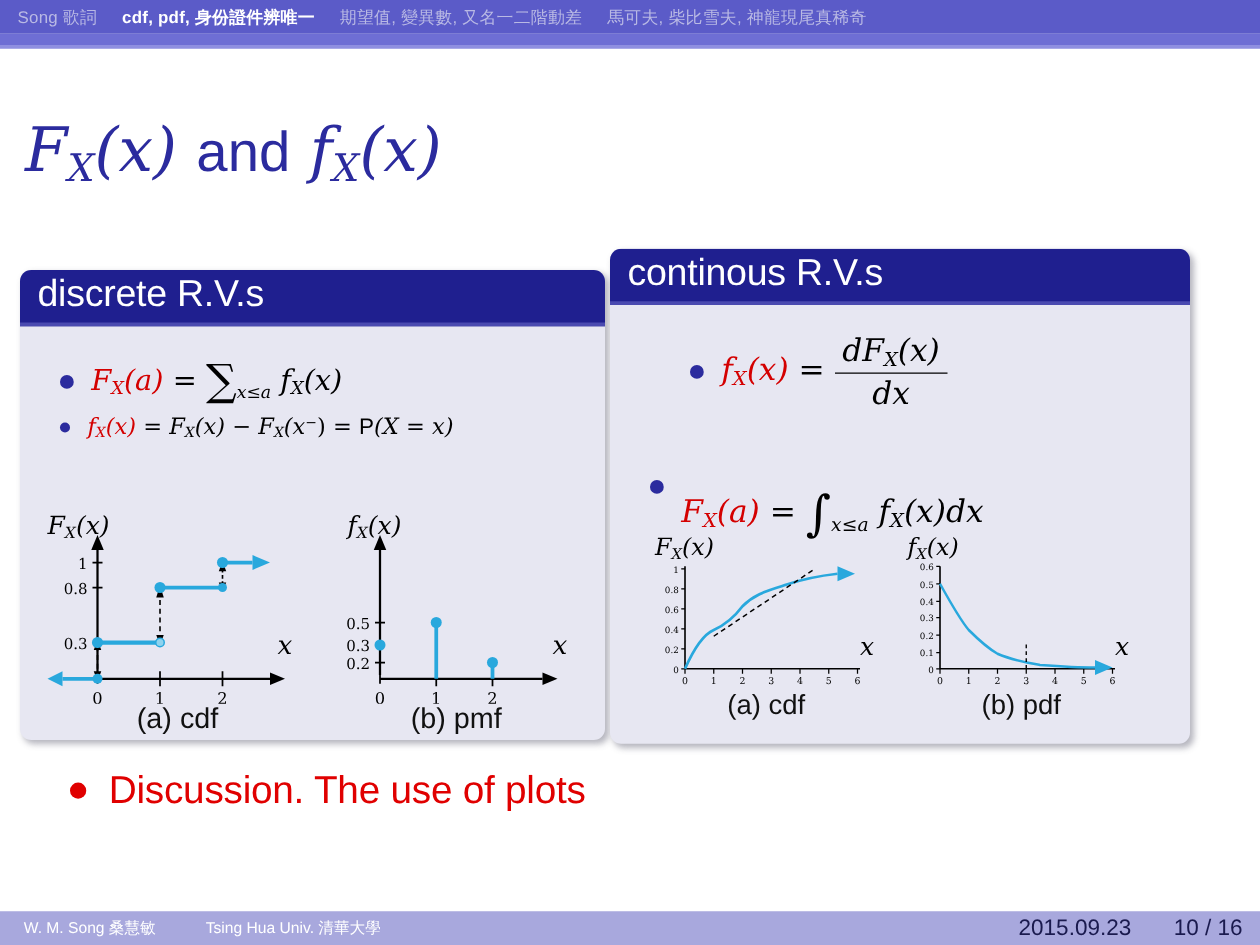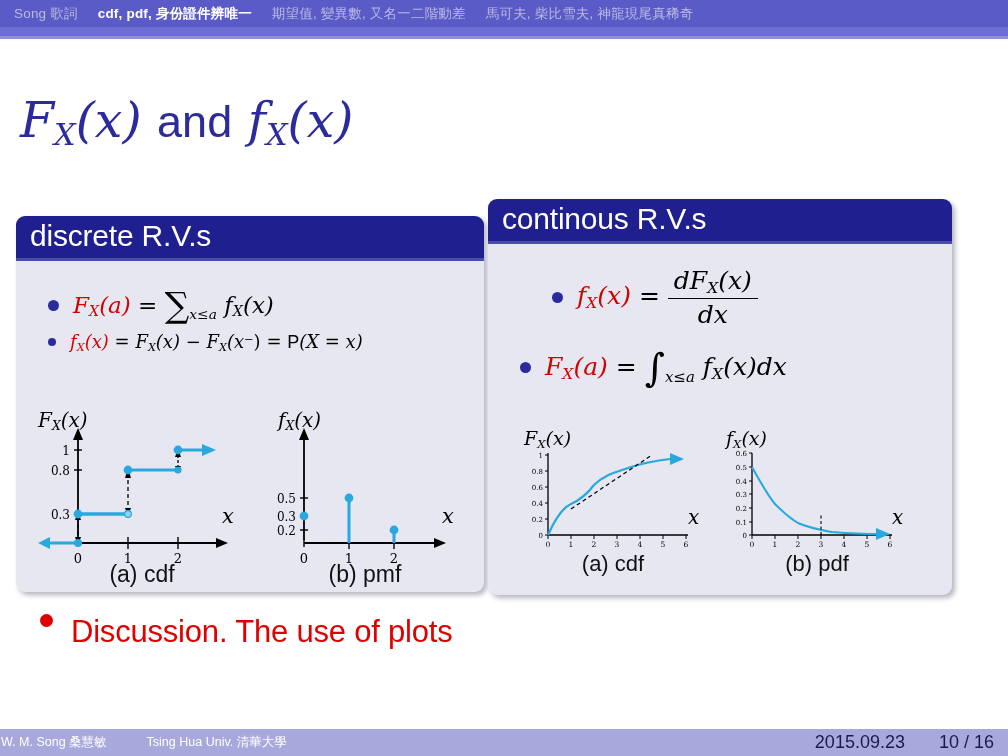--- a/index.html
+++ b/index.html
@@ -96,38 +96,38 @@
     font-family:"Liberation Sans",sans-serif;
     margin-top:-2px;
   }
   .axlabel{
     position:absolute;font-family:"DejaVu Serif",serif;
     color:#000;white-space:nowrap;
   }
 
   
   #discussion{
-    position:absolute;left:40px;top:614px;display:flex;align-items:flex-start;
+    position:absolute;left:56px;top:614px;display:flex;align-items:center;
   }
   #discussion .ddot{
     width:13px;height:13px;border-radius:50%;background:#e00000;
     margin-right:18px;
   }
   #discussion .dtext{
     color:#e00000;font-size:31px;letter-spacing:-0.2px;white-space:nowrap;
   }
 
   
   #footer{
     position:absolute;left:0;top:729px;width:1008px;height:27px;
     background:#a8a8dd;display:flex;align-items:center;
   }
   #footer-left{
     width:341px;height:27px;display:flex;align-items:center;
-    padding-left:1px;box-sizing:border-box;
+    padding-left:19px;box-sizing:border-box;
     color:#ffffff;font-size:12.5px;white-space:nowrap;gap:12px;
   }
   #footer-left .sep{display:inline-block;width:16px;}
   #footer-mid{
     width:362px;height:27px;background:#4a4ac4;
     display:flex;align-items:center;justify-content:center;
     color:#ffffff;font-size:12.5px;
   }
   #footer-right{
     flex:1;height:27px;display:flex;align-items:center;
@@ -297,21 +297,21 @@
         <span class="frac">
           <span class="num"><span class="it">d</span><span class="it">F</span><span class="sub">X</span><span class="it">(x)</span></span>
           <span class="bar"></span>
           <span class="den it">dx</span>
         </span>
       </div>
     </div>
 
     <div class="bullet-row" style="margin-top:16px;">
       <div class="bdot big"></div>
-      <div class="formula" style="font-size:25px;">
+      <div class="formula" style="font-size:25px;margin-top:44px;">
         <span class="red it">F</span><span class="red sub">X</span><span class="red it">(a)</span>
         <span>=</span>
         <span class="intbig">∫</span><span class="lim">x≤a</span>
         <span class="it">f</span><span class="sub">X</span><span class="it">(x)</span><span class="it">dx</span>
       </div>
     </div>
   </div>
 
   <div class="plotwrap" style="left:22px;top:228px;width:206px;">
     <div style="position:relative;width:206px;height:122px;">

